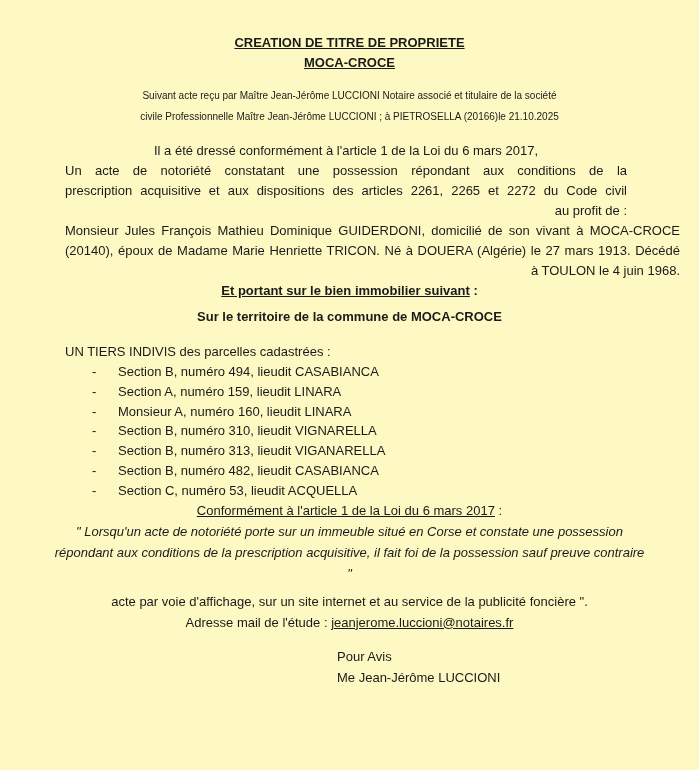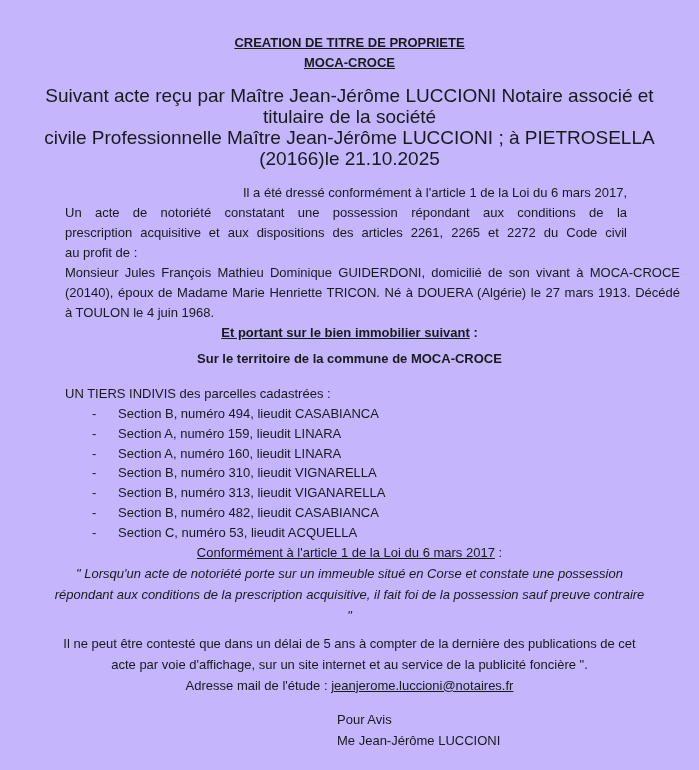--- a/index.html
+++ b/index.html
@@ -1,34 +1,34 @@
 <!DOCTYPE html>
 <html><head>
 <meta charset="utf-8">
 <style>
   html, body { margin:0; padding:0; background:#ffffff; }
   .page {
     position:relative;
     width:699px; height:770px;
-    background:#c4b5fd;
+    background:#fef9c3;
     font-family:"Liberation Sans", sans-serif;
     font-size:13px;
     color:#1a1a1a;
     box-sizing:border-box;
     padding-top:33px;
     overflow:hidden;
   }
   .title-line { text-align:center; font-weight:bold; line-height:20px; }
   .title-line span { text-decoration:underline; }
-  .intro { width:640px; margin:12px auto 14px; text-align:center; font-size:19px; line-height:21px; }
-  .drafted { margin:13px 0 0 65px; width:562px; text-align:right; line-height:20px; }
+  .intro { width:640px; margin:12px auto 14px; text-align:center; font-size:10px; line-height:21px; }
+  .drafted { margin:13px 0 0 65px; width:562px; text-align:center; line-height:20px; }
   .act-block  { margin-left:65px; width:562px; }
   .benef-block{ margin-left:65px; width:615px; }
   .jline { text-align:justify; text-align-last:justify; line-height:20px; }
-  .lline { text-align:left; line-height:20px; }
+  .lline { text-align:right; line-height:20px; }
   .h-center-bold { text-align:center; font-weight:bold; line-height:20px; }
   .h-center-bold .u, .h-center .u { text-decoration:underline; }
   .h-territory { margin-top:6px; text-align:center; font-weight:bold; line-height:20px; }
   .parcels-intro { margin:15px 16px 0 65px; line-height:20px; }
   .parcel-row { display:flex; margin-left:92px; line-height:19.8px; }
   .dash { width:26px; flex:0 0 26px; }
   .h-center { margin-top:0; text-align:center; line-height:20px; }
   .quote-line { width:660px; margin:0 auto; text-align:center; font-style:italic; line-height:21px; }
   .contest { width:655px; margin:7px auto 0; text-align:center; line-height:21px; }
   .contest-line { line-height:21px; }
@@ -73,21 +73,21 @@
     <div class="parcel-row">
         <span class="dash">-</span>
         <span>Section B, numéro 494, lieudit CASABIANCA</span>
       </div>
     <div class="parcel-row">
         <span class="dash">-</span>
         <span>Section A, numéro 159, lieudit LINARA</span>
       </div>
     <div class="parcel-row">
         <span class="dash">-</span>
-        <span>Section A, numéro 160, lieudit LINARA</span>
+        <span>Monsieur A, numéro 160, lieudit LINARA</span>
       </div>
     <div class="parcel-row">
         <span class="dash">-</span>
         <span>Section B, numéro 310, lieudit VIGNARELLA</span>
       </div>
     <div class="parcel-row">
         <span class="dash">-</span>
         <span>Section B, numéro 313, lieudit VIGANARELLA</span>
       </div>
     <div class="parcel-row">
@@ -102,21 +102,20 @@
 
   <div class="h-center"><span class="u">Conformément à l'article 1 de la Loi du 6 mars 2017</span><span> :</span></div>
 
   <div>
     <div class="quote-line">" Lorsqu'un acte de notoriété porte sur un immeuble situé en Corse et constate une possession</div>
     <div class="quote-line">répondant aux conditions de la prescription acquisitive, il fait foi de la possession sauf preuve contraire</div>
     <div class="quote-line">"</div>
   </div>
 
   <div class="contest">
-    <div class="contest-line">Il ne peut être contesté que dans un délai de 5 ans à compter de la dernière des publications de cet</div>
     <div class="contest-line">acte par voie d'affichage, sur un site internet et au service de la publicité foncière ".</div>
   </div>
 
   <div class="contact"><span>Adresse mail de l'étude : </span><a class="email-link">jeanjerome.luccioni@notaires.fr</a></div>
 
   <div class="signature">
     <div>Pour Avis</div>
     <div>Me Jean-Jérôme LUCCIONI</div>
   </div>
 

